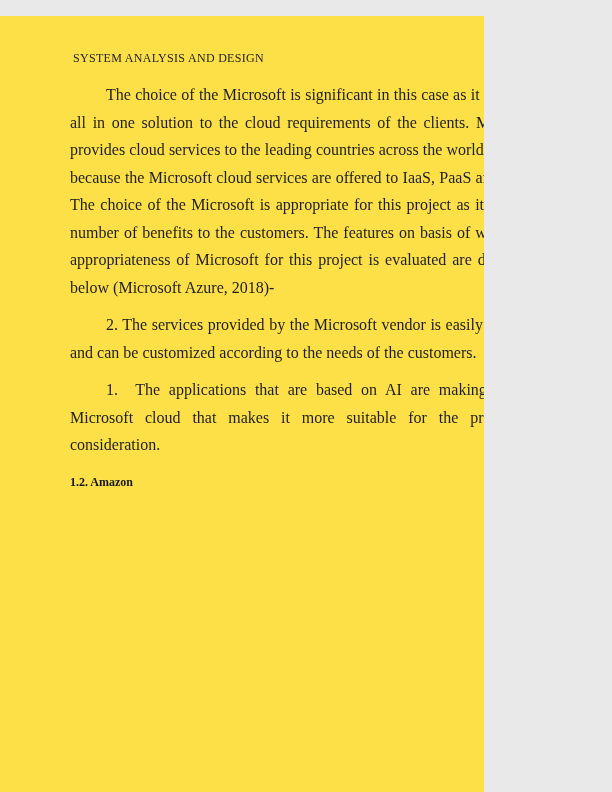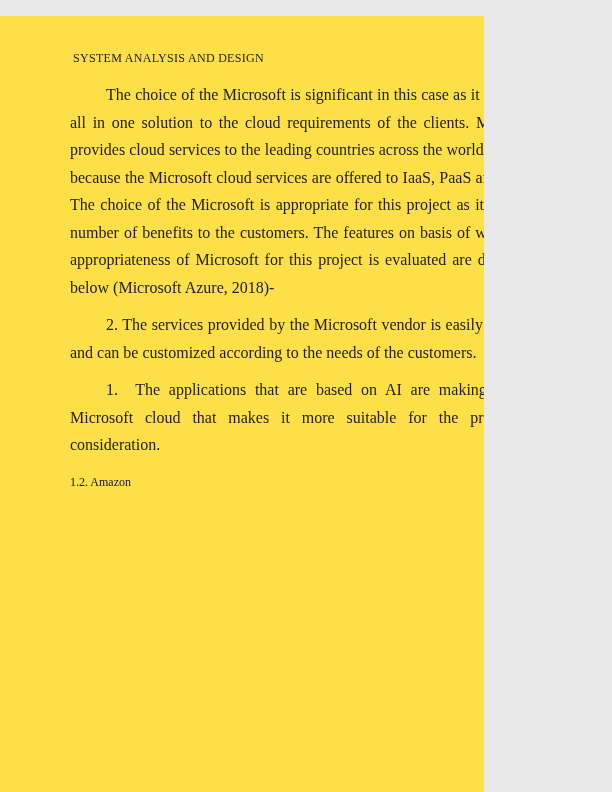--- a/index.html
+++ b/index.html
@@ -56,21 +56,21 @@
     margin: 0 0 10px 0;
     font-size: 16px;
     line-height: 27.5px;
     text-align: justify;
     text-indent: 36px;
     white-space: pre-wrap;
   }
   .section-heading {
     margin: 0;
     font-size: 12px;
-    font-weight: normal;
+    font-weight: bold;
     line-height: 27.5px;
     text-indent: 0;
     color: #161616;
   }
 </style>
 </head>
 <body>
 
 <div class="page">
 

